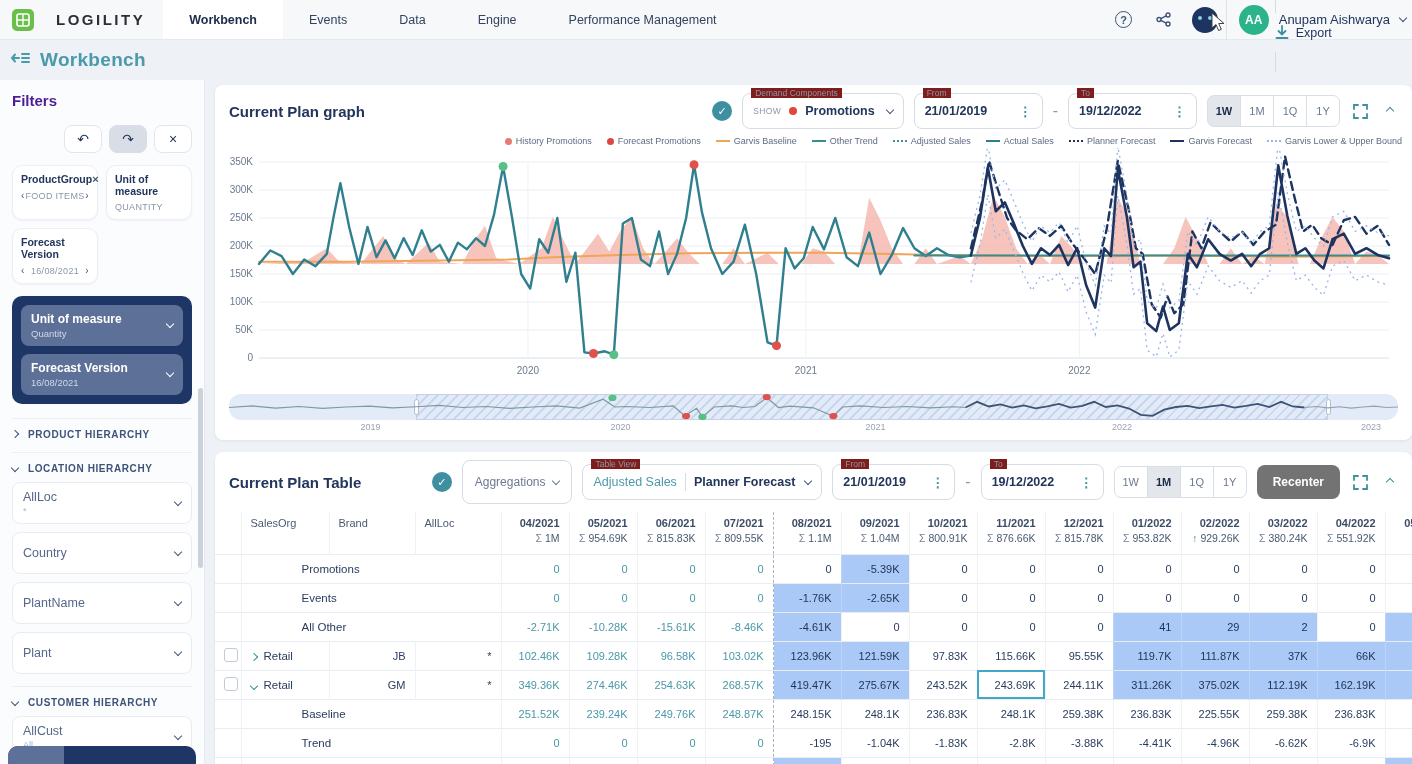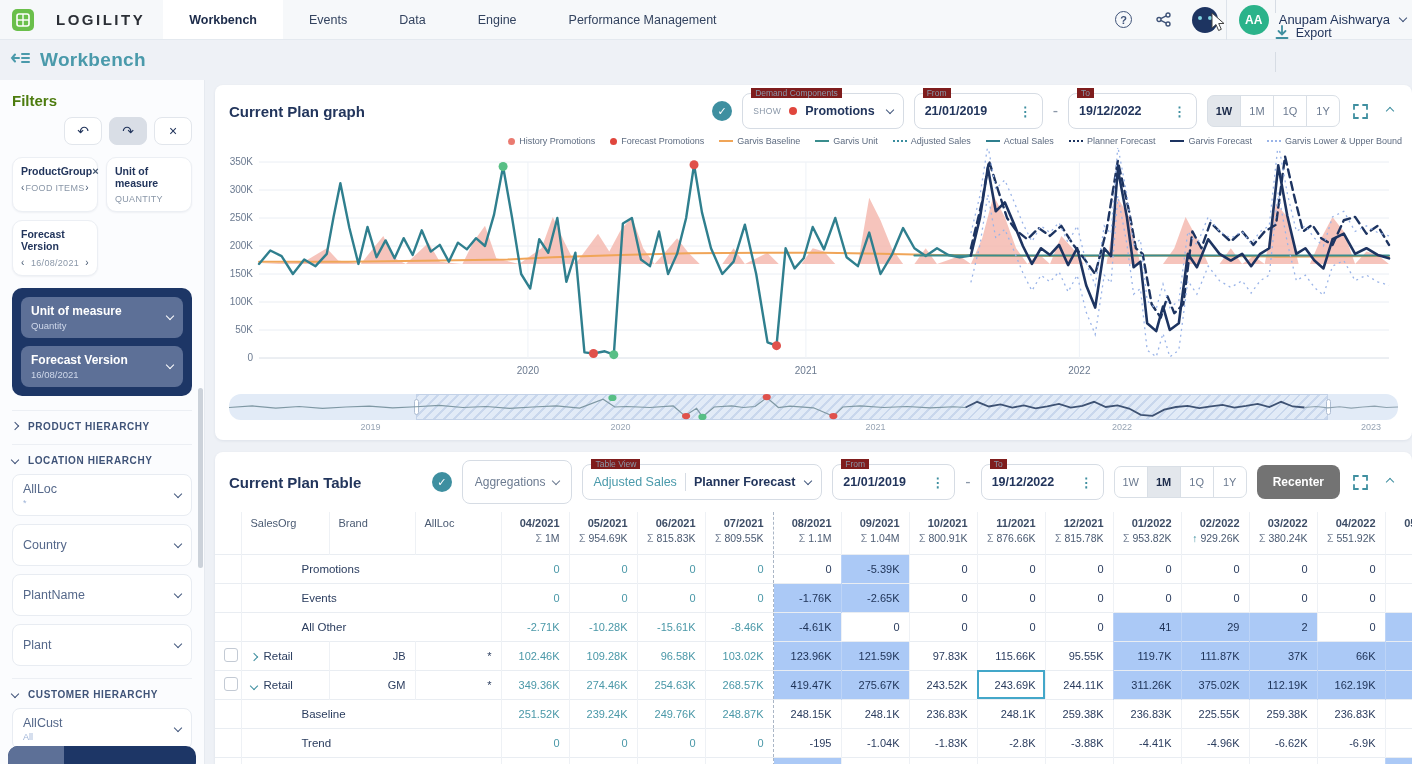--- a/index.html
+++ b/index.html
@@ -40,21 +40,21 @@
   .tool-item { display:flex; align-items:center; gap:7px; color:#3f8fa0; }
   .btn-grey { background:#e9edf1; border:none; border-radius:8px; width:48px; height:30px; color:#3f8fa0; font-size:16px; }
   .btn-disabled { background:#e7eaee; border:none; border-radius:8px; height:30px; padding:0 14px; color:#b9c0ca; font-size:12.5px; }
 
   
   .content { display:flex; height:684px; }
   .sidebar { width:205px; background:#fbfcfe; border-right:1px solid #e6eaf0; padding:12px 12px 0 12px; position:relative; flex:none; }
   .main { flex:1; min-width:0; padding-left:10px; }
 
   
-  .filters-head { font-size:15px; font-weight:700; color:#4d7c0f; margin-bottom:8px; }
+  .filters-head { font-size:15px; font-weight:700; color:#4c1d95; margin-bottom:16px; }
   .filter-btns { display:flex; justify-content:flex-end; gap:7px; margin-bottom:12px; }
   .fbtn { width:38px; height:28px; border-radius:8px; border:1px solid #e2e6ec; background:#fff; color:#22355c; font-size:14px; display:flex; align-items:center; justify-content:center; }
   .fbtn.pressed { background:#d9dee6; border-color:#d9dee6; }
   .chips { display:flex; flex-wrap:wrap; gap:8px; margin-bottom:12px; }
   .chip { width:86px; background:#fff; border:1px solid #eceff4; border-radius:10px; box-shadow:0 1px 2px rgba(30,50,90,.06); padding:7px 8px; }
   .chip-top { display:flex; align-items:center; justify-content:space-between; font-size:10.5px; font-weight:700; color:#22355c; }
   .chip-x { color:#42556f; font-size:11px; }
   .chip-val { margin-top:5px; font-size:9px; color:#8a97a8; letter-spacing:.3px; display:flex; align-items:center; justify-content:space-between; text-transform:uppercase; }
   .chip-arrow { color:#42556f; font-size:10px; }
   .sel-panel { background:#1d3666; border-radius:10px; padding:9px; display:flex; flex-direction:column; gap:8px; margin-bottom:14px; }
@@ -386,21 +386,21 @@
           <span class="lg-item">
             <span class="lg-dot" style="background:#e0463d"></span>
             <span>Forecast Promotions</span>
           </span>
           <span class="lg-item">
             <span class="lg-line" style="border-color:#f0a558"></span>
             <span>Garvis Baseline</span>
           </span>
           <span class="lg-item">
             <span class="lg-line" style="border-color:#3a8d8d"></span>
-            <span>Garvis Unit</span>
+            <span>Other Trend</span>
           </span>
           <span class="lg-item">
             <span class="lg-dotted" style="border-color:#3a8d9e"></span>
             <span>Adjusted Sales</span>
           </span>
           <span class="lg-item">
             <span class="lg-line" style="border-color:#2f7f8e"></span>
             <span>Actual Sales</span>
           </span>
           <span class="lg-item">

